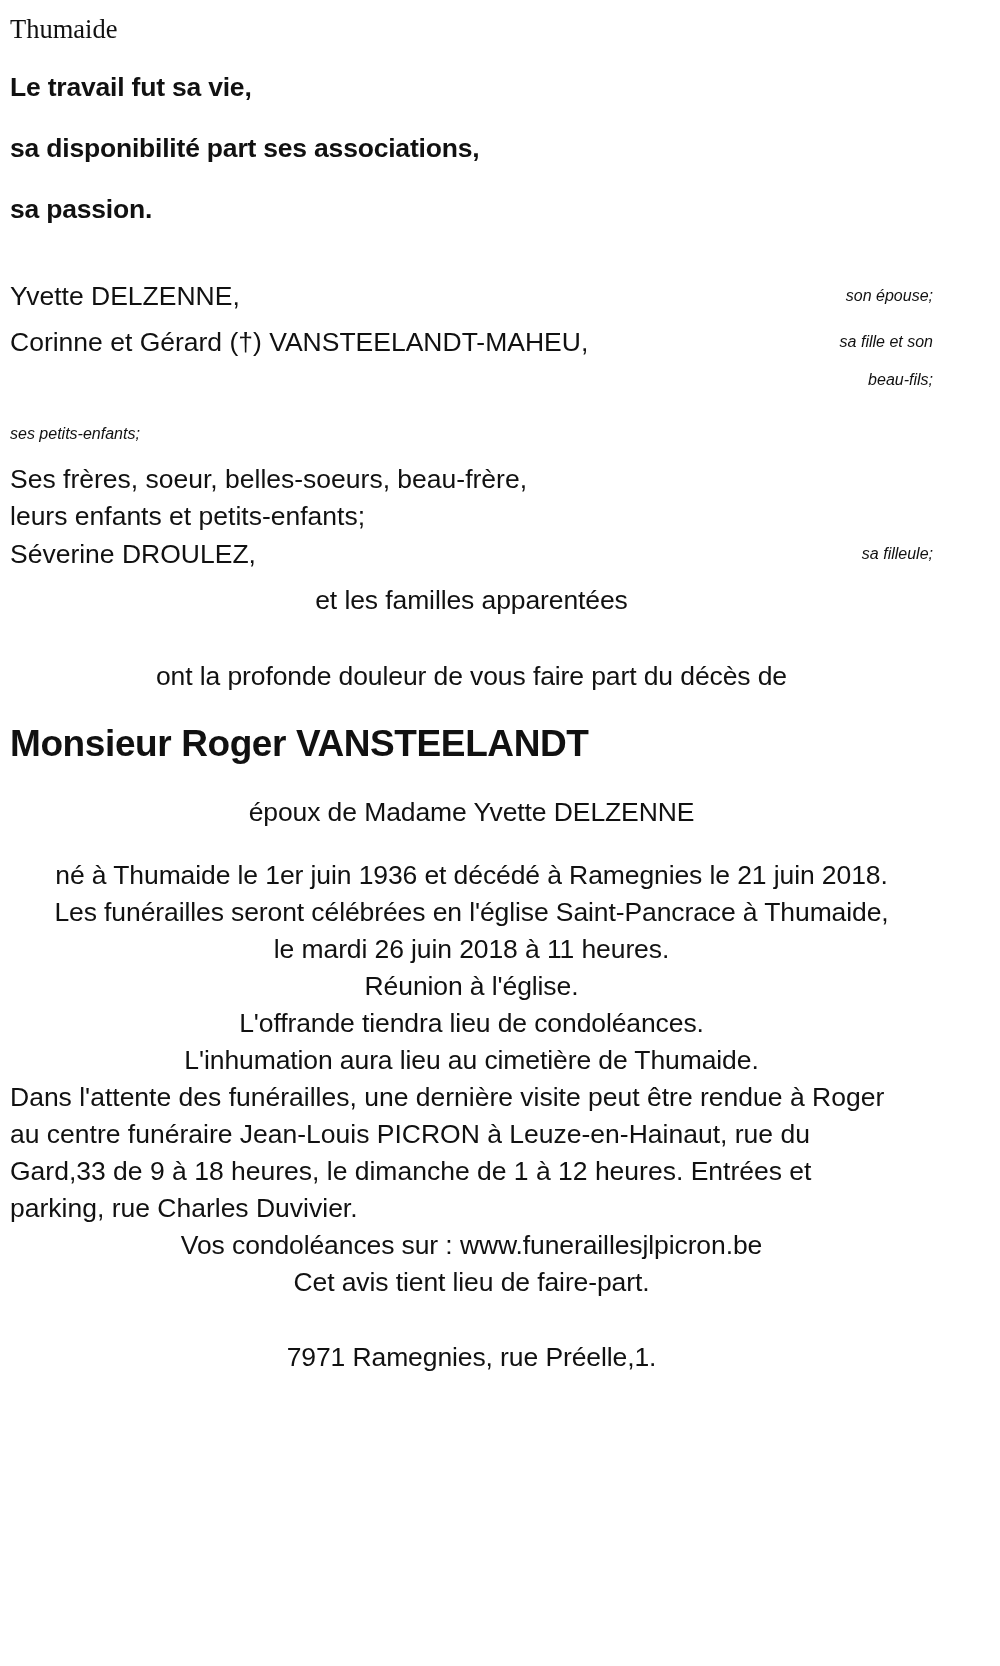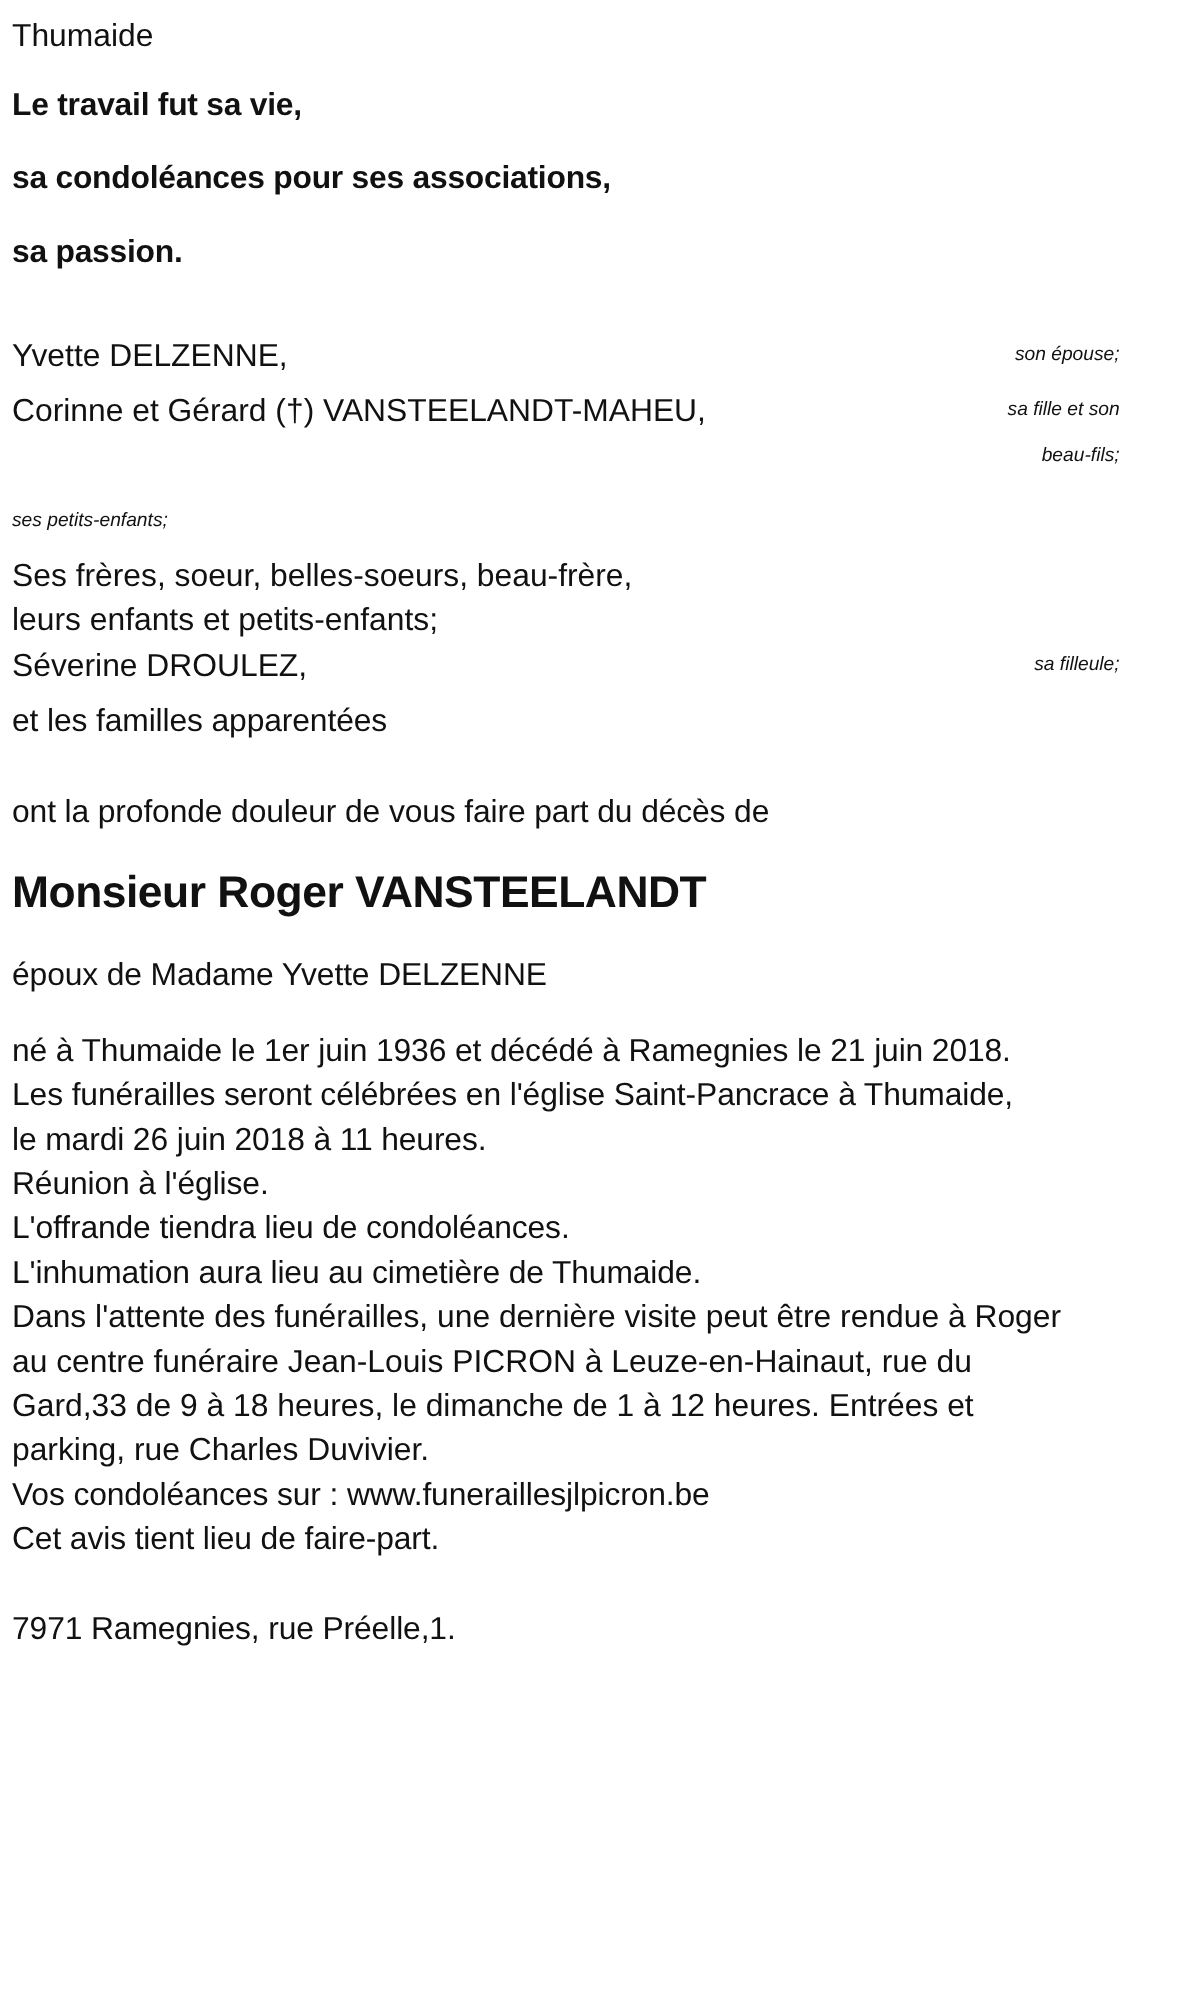--- a/index.html
+++ b/index.html
@@ -21,27 +21,29 @@
     padding: 10px 67px 0 10px;
     position: relative;
   }
 
   
   .line {
     font-size: 26.5px;
     line-height: 38px;
     letter-spacing: -0.1px;
     white-space: pre-wrap;
+    text-align: center;
   }
   .tight { line-height: 37px; }
 
   .location {
     font-size: 26.5px;
     line-height: 38px;
     margin-bottom: 6px;
+    font-family: Liberation Serif, serif;
   }
 
   .epitaph {
     font-weight: bold;
     font-size: 26.5px;
     line-height: 44px;
     letter-spacing: -0.2px;
     margin-top: 17px;
   }
 
@@ -105,21 +107,21 @@
 </style>
 </head>
 <body>
 
 <div class="notice">
 
   <div class="location">Thumaide</div>
 
   <div>
     <div class="epitaph">Le travail fut sa vie,</div>
-    <div class="epitaph">sa condoléances pour ses associations,</div>
+    <div class="epitaph">sa disponibilité part ses associations,</div>
     <div class="epitaph">sa passion.</div>
   </div>
 
   <div class="sp-xl"></div>
 
   <div class="relrow">
     <div class="names">Yvette DELZENNE,</div>
     <div class="rel">son épouse;</div>
   </div>
 

